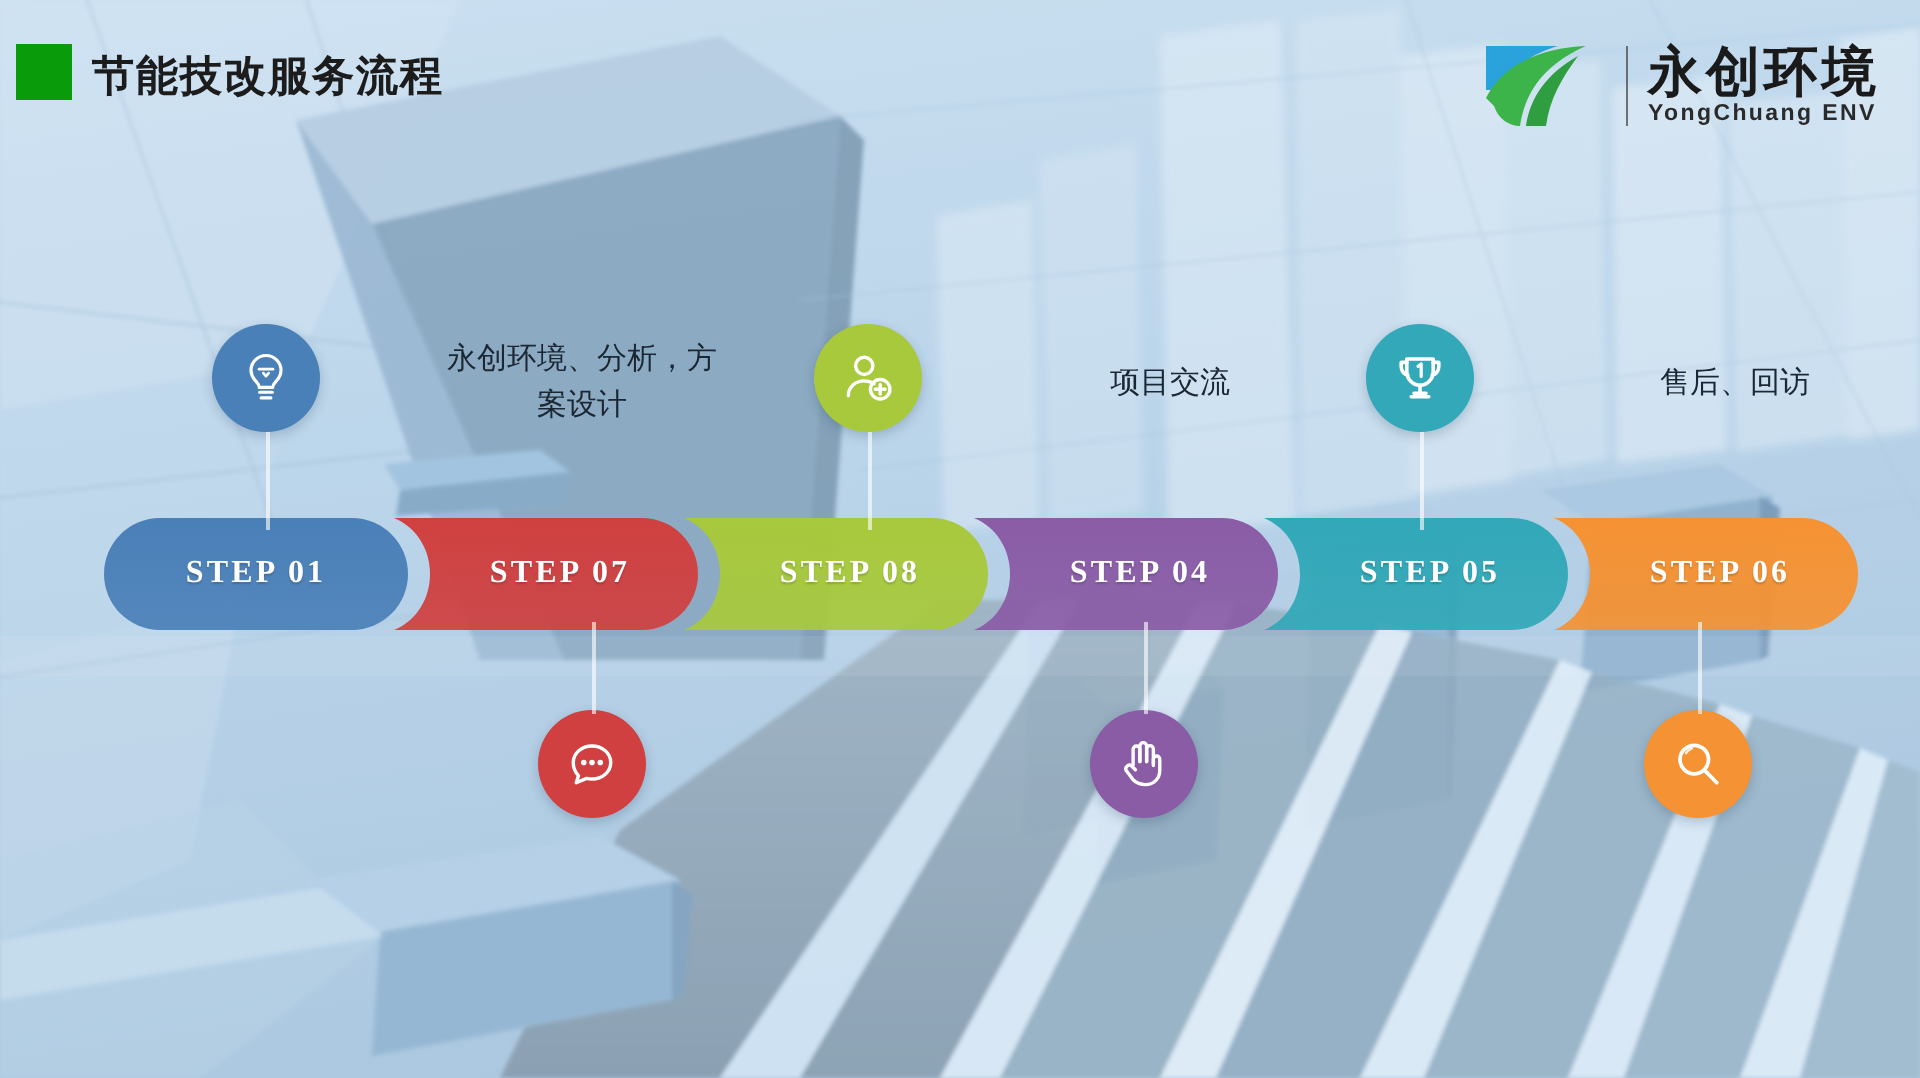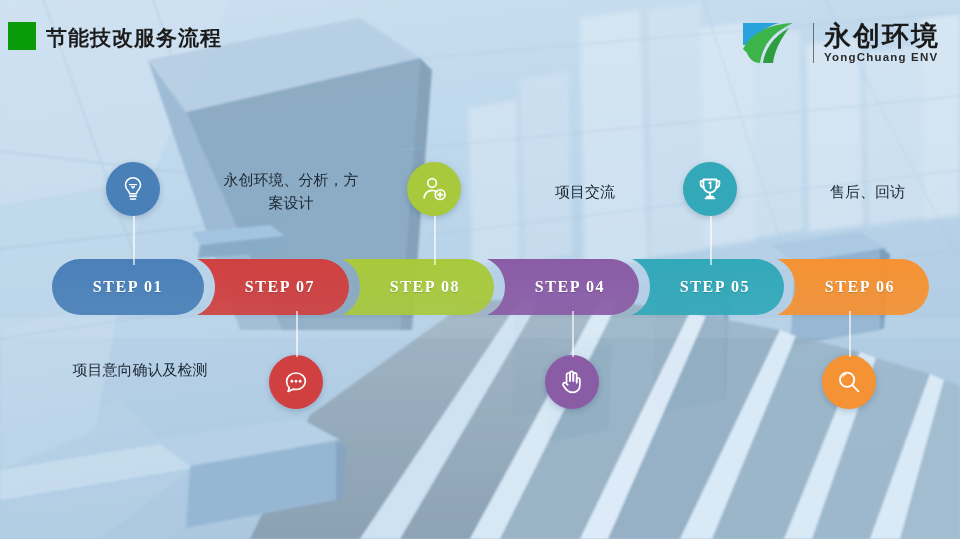--- a/index.html
+++ b/index.html
@@ -243,21 +243,20 @@
     </div>
     <div class="icon-circle" style="left: 106px; top: 162px; background: rgb(74, 128, 184);">
       <svg width="30" height="30" viewBox="0 0 32 32" fill="none" stroke="#fff" stroke-width="1.7" stroke-linecap="round" stroke-linejoin="round">
       <path d="M16 4c-4.4 0-8 3.5-8 7.8 0 3 1.7 5 3 6.4.9 1 1.4 1.7 1.4 2.8h7.2c0-1.1.5-1.8 1.4-2.8 1.3-1.4 3-3.4 3-6.4C24 7.5 20.4 4 16 4z"></path>
       <path d="M12.6 23.6h6.8M13.4 26.6h5.2"></path>
       <path d="M12.3 11.3h7.4" stroke-width="1.5"></path>
       <path d="M14.6 13.4l1.4 1.6 1.4-1.6" stroke-width="1.5"></path>
     </svg>
     </div>
     <div class="connector" style="left: 133px; top: 216px; height: 49px;"></div>
-    <div class="caption" style="width: 200px; left: 40px; top: 358px;">项目意向确认及检测</div>
     <div class="pill-wrap" style="left: 197px; width: 152px;">
       <div class="pill"><svg width="152" height="56" viewBox="0 0 152 56">
       <defs>
         <linearGradient id="gd04040" x1="0" y1="0" x2="0" y2="1">
           <stop offset="0%" stop-color="#d04040" stop-opacity="1"></stop>
           <stop offset="100%" stop-color="#d04040" stop-opacity=".92"></stop>
         </linearGradient>
       </defs>
       <path d="M 0 0 H 124 A 28 28 0 0 1 124 56 H 0 C 24 45.919999999999995 24 10.08 0 0 Z" fill="url(#gd04040)"></path>
     </svg></div>

